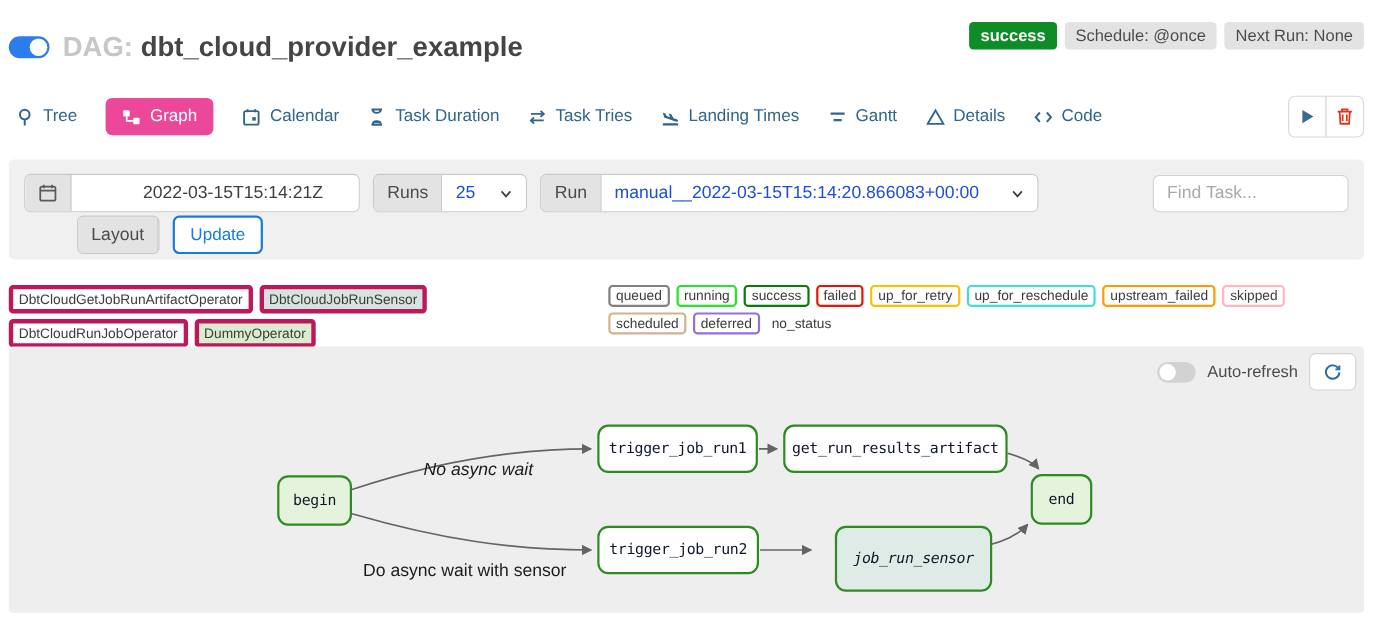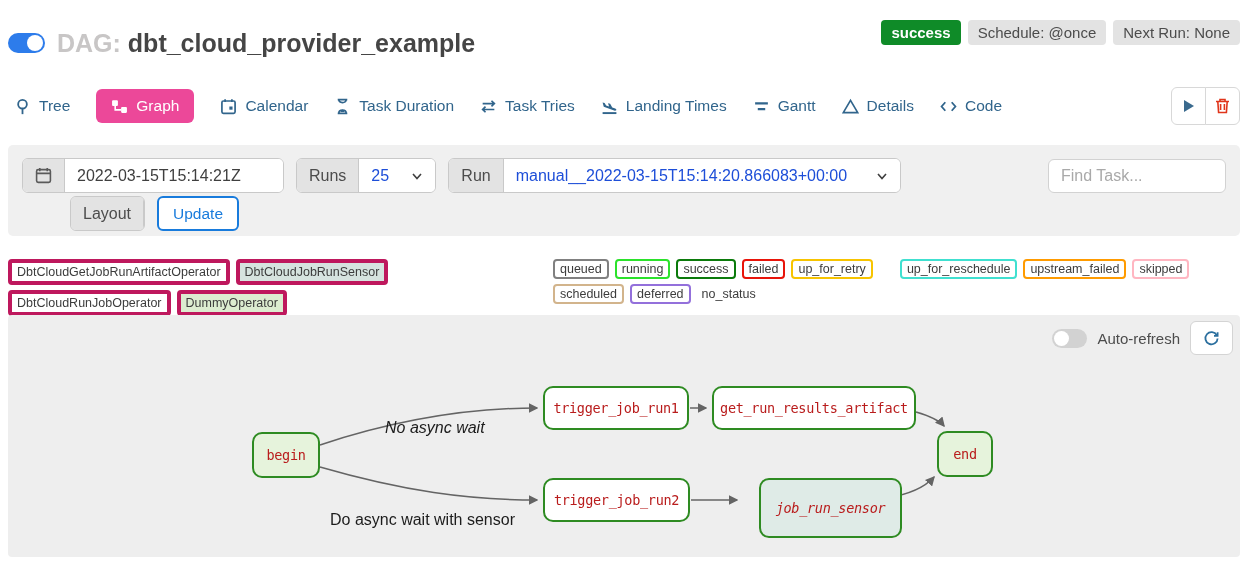--- a/index.html
+++ b/index.html
@@ -30,21 +30,21 @@
   .icon-btn:first-child { border-radius:6px 0 0 6px; }
   .icon-btn:last-child { border-radius:0 6px 6px 0; margin-left:-1px; }
 
   
   .filter-panel { position:absolute; top:145px; left:8px; width:1232px; height:91px; background:#f0f0f0; border-radius:5px; }
   .frow { position:absolute; left:14px; display:flex; gap:12px; align-items:center; }
   .frow.r1 { top:13px; }
   .frow.r2 { top:51px;margin-left:48px; }
   .igroup { display:inline-flex; height:35px; border:1px solid #c9c9c9; border-radius:6px; overflow:hidden; background:#fff; }
   .iaddon { background:#e3e3e3; display:flex; align-items:center; justify-content:center; padding:0 12px; font-size:16px; color:#4c4c4c; border-right:1px solid #c9c9c9; }
-  .itext { border:none; outline:none; font-size:16px; color:#3f3f3f; padding:0 12px; font-family:"Liberation Sans",sans-serif; background:#fff; }
+  .itext { border:none; outline:none; font-size:16px; color:#3f3f3f; padding:0 22px; font-family:"Liberation Sans",sans-serif; background:#fff;margin-left:43px; }
   .iselect { display:flex; align-items:center; gap:10px; padding:0 12px; font-size:16px; color:#1d4ed8; background:#fff; cursor:pointer; white-space:nowrap; }
   .chev { width:12px; height:12px; flex:0 0 auto; }
   .find-input { position:absolute; right:14px; top:14px; width:178px; height:34px; border:1px solid #d2d2d2; border-radius:6px; padding:0 12px; font-size:16px; outline:none; font-family:"Liberation Sans",sans-serif; color:#3f3f3f; }
   .find-input::placeholder { color:#a9a9a9; }
   .update-btn { height:35px; padding:0 14px; background:#fff; border:2px solid #187bdc; color:#187bdc; font-size:15.5px; border-radius:6px; cursor:pointer; font-family:"Liberation Sans",sans-serif; }
 
   
   .legend { position:absolute; top:259px; left:8px; width:1232px; }
   .op-legend { position:absolute; left:0; top:0; width:540px; display:flex; flex-wrap:wrap; gap:6px; row-gap:5px; }
   .st-legend { position:absolute; left:545px; top:0; width:687px; display:flex; flex-wrap:wrap; gap:6px; row-gap:5px; align-items:center; }
@@ -53,21 +53,21 @@
   .schip.noborder { border:none; background:transparent; padding:1px 5px; }
 
   
   .graph-panel { position:absolute; top:315px; left:8px; width:1232px; height:242px; background:#eeeeee; border-radius:4px; }
   .autorow { position:absolute; top:6px; right:7px; display:flex; align-items:center; gap:10px; }
   .mini-switch { width:35px; height:19px; border-radius:10px; background:#d2d2d2; position:relative; cursor:pointer; }
   .mini-switch .knob { position:absolute; top:2px; left:2px; width:15px; height:15px; border-radius:50%; background:#fff; }
   .auto-label { font-size:15px; color:#4c4c4c; }
   .refresh-btn { width:43px; height:34px; background:#fff; border:1px solid #d4d4d4; border-radius:6px; display:flex; align-items:center; justify-content:center; cursor:pointer; }
   .edges { position:absolute; left:0; top:0; }
-  .node { position:absolute; border:2.5px solid #2e8b22; border-radius:10px; display:flex; align-items:center; justify-content:center; font-family:"DejaVu Sans Mono", monospace; font-size:13.5px; letter-spacing:-0.3px; color:#b91c1c; cursor:pointer; }
+  .node { position:absolute; border:2.5px solid #2e8b22; border-radius:10px; display:flex; align-items:center; justify-content:center; font-family:"DejaVu Sans Mono", monospace; font-size:13.5px; letter-spacing:-0.3px; color:#0f172a; cursor:pointer; }
   .edge-label { position:absolute; font-size:16px; color:#1c1c1c; white-space:nowrap; }
 </style>
 </head>
 <body>
 
 <div class="header">
   <div class="switch">
       <div class="knob"></div>
     </div>
   <div class="dag-title">
@@ -226,21 +226,21 @@
       <span class="chip" style="background: rgb(214, 227, 223);">DbtCloudJobRunSensor</span>
       <span class="chip" style="background: rgb(255, 255, 255);">DbtCloudRunJobOperator</span>
       <span class="chip" style="background: rgb(220, 236, 208);">DummyOperator</span>
     </div>
   <div class="st-legend" id="st-legend">
       <span class="chip schip" style="border-color: rgb(128, 128, 128);">queued</span>
       <span class="chip schip" style="border-color: rgb(43, 226, 43);">running</span>
       <span class="chip schip" style="border-color: rgb(11, 122, 11);">success</span>
       <span class="chip schip" style="border-color: rgb(232, 20, 10);">failed</span>
       <span class="chip schip" style="border-color: rgb(247, 196, 0); text-align: center;">up_for_retry</span>
-      <span class="chip schip" style="border-color: rgb(64, 224, 208); margin-left: 21px;">up_for_reschedule</span>
+      <span class="chip schip" style="border-color: rgb(64, 224, 208);">up_for_reschedule</span>
       <span class="chip schip" style="border-color: rgb(255, 155, 0);">upstream_failed</span>
       <span class="chip schip" style="border-color: rgb(255, 182, 193);">skipped</span>
       <span class="chip schip" style="border-color: rgb(210, 180, 140);">scheduled</span>
       <span class="chip schip" style="border-color: rgb(147, 112, 219);">deferred</span>
       <span class="chip schip noborder">no_status</span>
     </div>
 </div>
 
 <div class="graph-panel">
   <div class="autorow">

